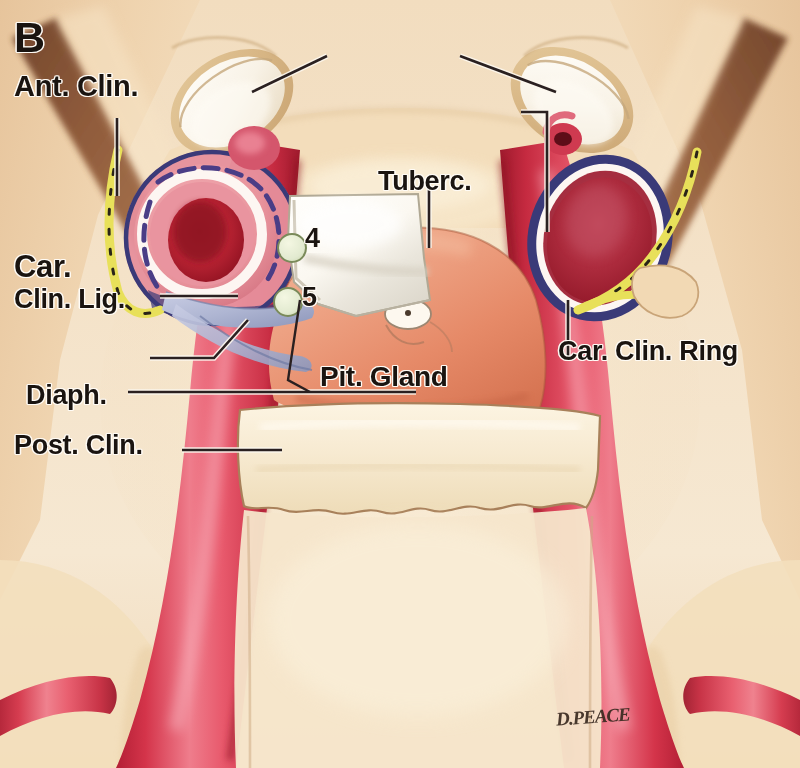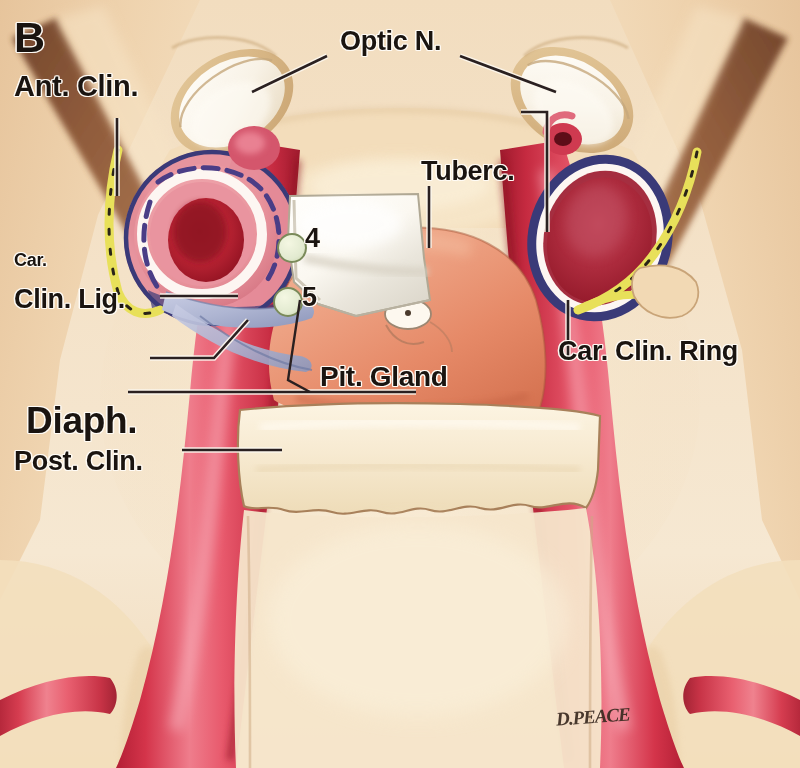--- a/index.html
+++ b/index.html
@@ -396,35 +396,34 @@
 
   <g fill="none" stroke="#2a2020" stroke-width="2.4">
     <path d="M300,300 L288,380 L310,392"></path>
   </g>
 
   <rect x="0" y="0" width="800" height="768" fill="none"></rect>
 </svg>
 
 <div class="lbl panel-letter" style="left:14px; top:16px;">B</div>
 
-<div class="lbl" style="left:340px; top:28px; font-size:27px;">Optic N.</div>
 
 <div class="lbl" style="left:14px; top:72px; font-size:29px;">Ant. Clin.</div>
 
 
-<div class="lbl" style="left:378px; top:158px; font-size:27px;margin-left:43px;">Tuberc.</div>
-
-<div class="lbl" style="left:14px; top:251px; font-size:18px;">Car.</div>
+<div class="lbl" style="left:378px; top:168px; font-size:27px;">Tuberc.</div>
+
+<div class="lbl" style="left:14px; top:251px; font-size:31px;">Car.</div>
 
 <div class="lbl" style="left:14px; top:286px; font-size:27px;">Clin. Lig.</div>
 
 
-<div class="lbl" style="left:14px; top:402px; font-size:37px;padding-left:12px;">Diaph.</div>
-
-<div class="lbl" style="left:14px; top:448px; font-size:27px;">Post. Clin.</div>
+<div class="lbl" style="left:14px; top:382px; font-size:27px;padding-left:12px;">Diaph.</div>
+
+<div class="lbl" style="left:14px; top:432px; font-size:27px;">Post. Clin.</div>
 
 <div class="lbl" style="left:320px; top:363px; font-size:28px;">Pit. Gland</div>
 
 <div class="lbl" style="left:558px; top:338px; font-size:27px;text-align:right;">Car. Clin. Ring</div>
 
 <div class="lbl num-lbl" style="left:305px; top:225px;">4</div>
 
 <div class="lbl num-lbl" style="left:302px; top:284px;">5</div>
 
 <div class="sig" style="left:556px; top:706px;">D.PEACE</div>

